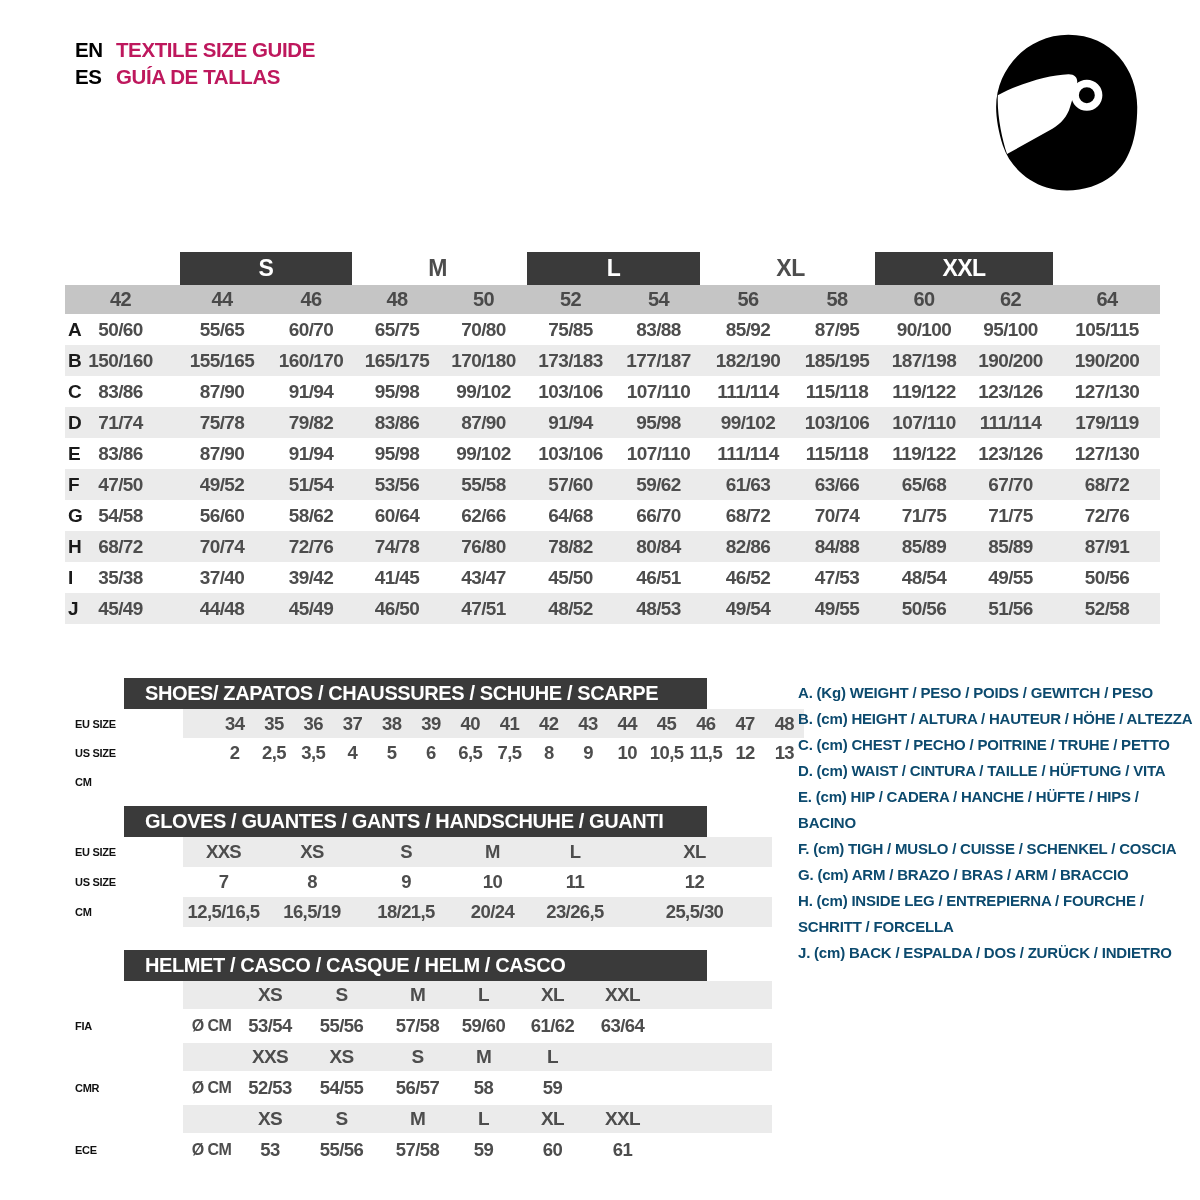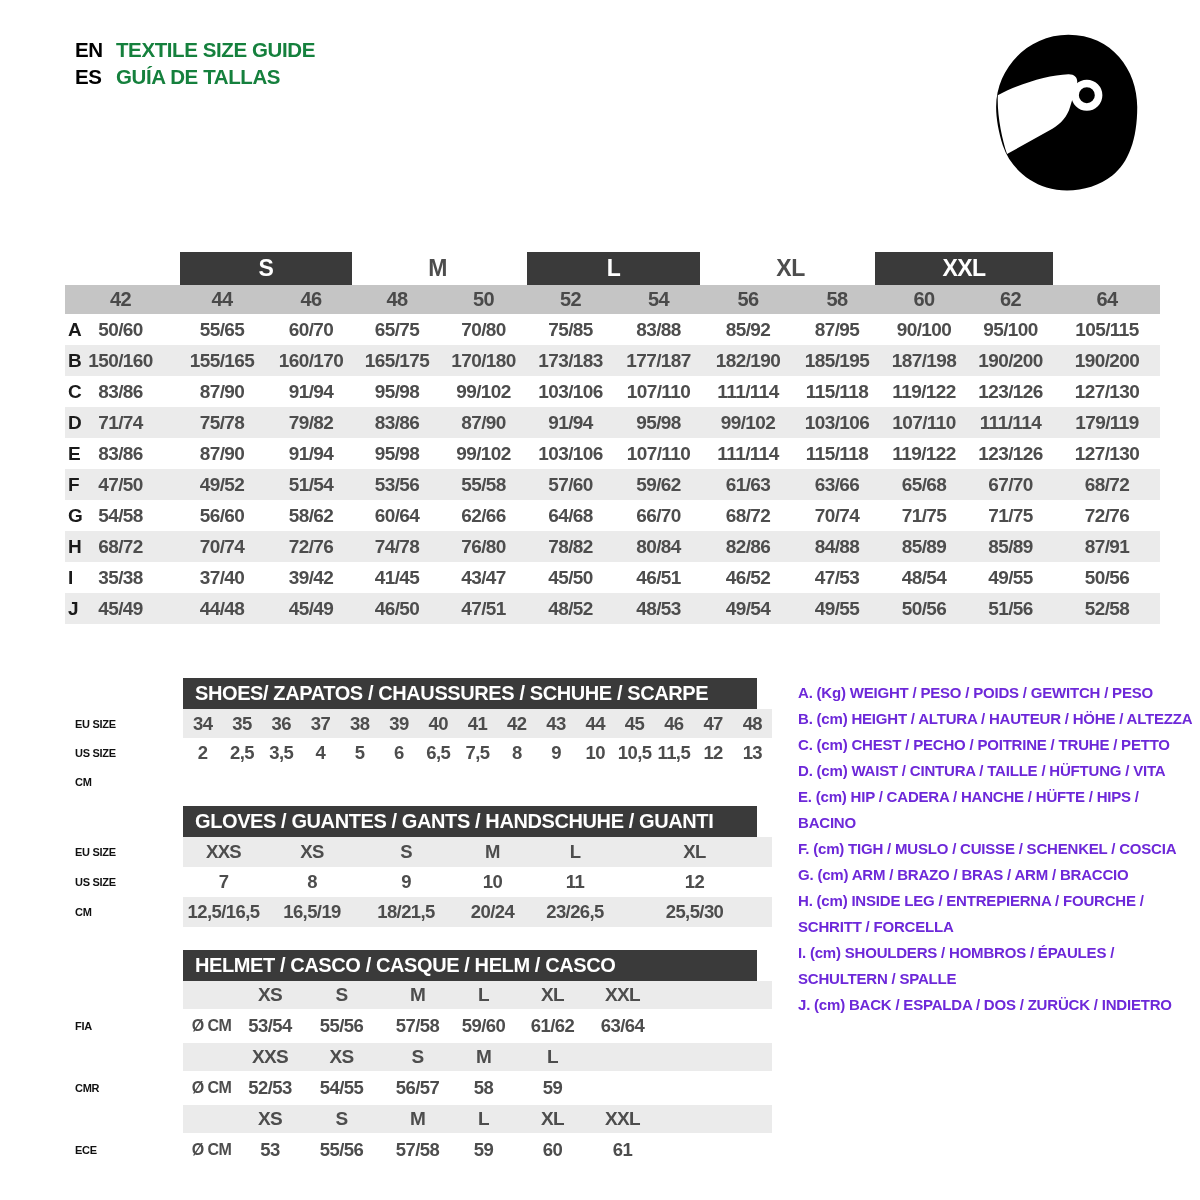--- a/index.html
+++ b/index.html
@@ -3,21 +3,21 @@
 <meta charset="utf-8">
 <style>
   html,body{margin:0;padding:0;background:#fff;}
   .page{position:relative;width:1200px;height:1200px;background:#ffffff;overflow:hidden;
         font-family:"Liberation Sans",sans-serif;font-weight:bold;}
 
   
   .lang-list{position:absolute;left:75px;top:36px;}
   .lang-row{display:flex;height:27.5px;align-items:center;}
   .lang-code{width:41px;font-size:20.5px;color:#000;letter-spacing:-0.4px;}
-  .lang-title{font-size:20.5px;color:#15803d;letter-spacing:-0.4px;white-space:nowrap;}
+  .lang-title{font-size:20.5px;color:#be185d;letter-spacing:-0.4px;white-space:nowrap;}
 
   
   .helmet-icon{position:absolute;left:980px;top:28px;width:170px;height:168px;}
 
   
   .main-table{position:absolute;left:65px;top:252px;width:1095px;}
   .size-band{position:relative;height:33px;}
   .size-group{position:absolute;top:0;height:33px;line-height:33px;text-align:center;
               font-size:23px;color:#4d4d4d;letter-spacing:-0.5px;}
   .size-group.boxed{background:#3a3a3a;color:#fff;}
@@ -30,38 +30,38 @@
 
   .trow{position:relative;height:31px;}
   .trow.alt{background:#ebebeb;}
   .row-letter{position:absolute;left:3px;top:0;line-height:31px;font-size:19px;color:#1a1a1a;}
   .rowgrid{height:31px;}
   .tcell{text-align:center;line-height:31px;font-size:19px;color:#4d4d4d;letter-spacing:-0.6px;white-space:nowrap;}
 
   
   .section{position:absolute;left:65px;width:1095px;}
   #shoes-sec{top:678px;} #gloves-sec{top:806px;} #helmet-sec{top:950px;}
-  .bar{margin-left:118px;width:562px;height:31px;background:#3a3a3a;color:#fff;
-       font-size:20px;line-height:31px;padding-left:12px;letter-spacing:-0.4px;white-space:nowrap;}
+  .bar{margin-left:59px;width:562px;height:31px;background:#3a3a3a;color:#fff;
+       font-size:20px;line-height:31px;padding-left:21px;letter-spacing:-0.4px;white-space:nowrap;}
   .srow{display:flex;}
   .h28{height:28px;} .h29{height:29px;} .h30{height:30px;} .h34{height:34px;}
   .slabel{width:118px;font-size:11px;color:#111;display:flex;align-items:center;
           padding-left:10px;box-sizing:border-box;letter-spacing:-0.3px;}
   .band{width:589px;display:grid;align-items:center;height:100%;}
   .band.shaded{background:#ebebeb;}
-  .grid15{grid-template-columns:repeat(15,1fr);}
+  .grid15{grid-template-columns:repeat(15,1fr);padding-left:32px;}
   .grid6{grid-template-columns:81px 96px 92px 81px 84px 155px;}
   .grid8{grid-template-columns:57px 60px 83px 69px 63px 75px 65px 117px;}
   .scell{text-align:center;font-size:18.5px;color:#4d4d4d;letter-spacing:-0.6px;white-space:nowrap;}
   .hsize{font-size:19px;}
   .unit{font-size:16px;}
 
   
   .legend{position:absolute;left:798px;top:680px;width:396px;}
-  .legend-item{font-size:15px;line-height:26px;color:#6d28d9;letter-spacing:-0.2px;}
+  .legend-item{font-size:15px;line-height:26px;color:#0c4a6e;letter-spacing:-0.2px;}
 </style>
 </head>
 <body>
 
 <div class="page">
 
   <div class="lang-list" id="lang-list">
       <div class="lang-row">
         <div class="lang-code">EN</div>
         <div class="lang-title">TEXTILE SIZE GUIDE</div>
@@ -442,17 +442,16 @@
 
   <div class="legend" id="legend">
       <div class="legend-item">A. (Kg) WEIGHT / PESO / POIDS / GEWITCH / PESO</div>
       <div class="legend-item">B. (cm) HEIGHT / ALTURA / HAUTEUR / HÖHE / ALTEZZA</div>
       <div class="legend-item">C. (cm) CHEST / PECHO / POITRINE / TRUHE / PETTO</div>
       <div class="legend-item">D. (cm) WAIST / CINTURA / TAILLE / HÜFTUNG / VITA</div>
       <div class="legend-item">E. (cm) HIP / CADERA / HANCHE / HÜFTE / HIPS / BACINO</div>
       <div class="legend-item">F. (cm) TIGH / MUSLO / CUISSE / SCHENKEL / COSCIA</div>
       <div class="legend-item">G. (cm) ARM / BRAZO / BRAS / ARM / BRACCIO</div>
       <div class="legend-item">H. (cm) INSIDE LEG / ENTREPIERNA / FOURCHE / SCHRITT / FORCELLA</div>
-      <div class="legend-item">I. (cm) SHOULDERS / HOMBROS / ÉPAULES / SCHULTERN / SPALLE</div>
       <div class="legend-item">J. (cm) BACK / ESPALDA / DOS / ZURÜCK / INDIETRO</div>
     </div>
 
 </div>
 
 </body></html>

